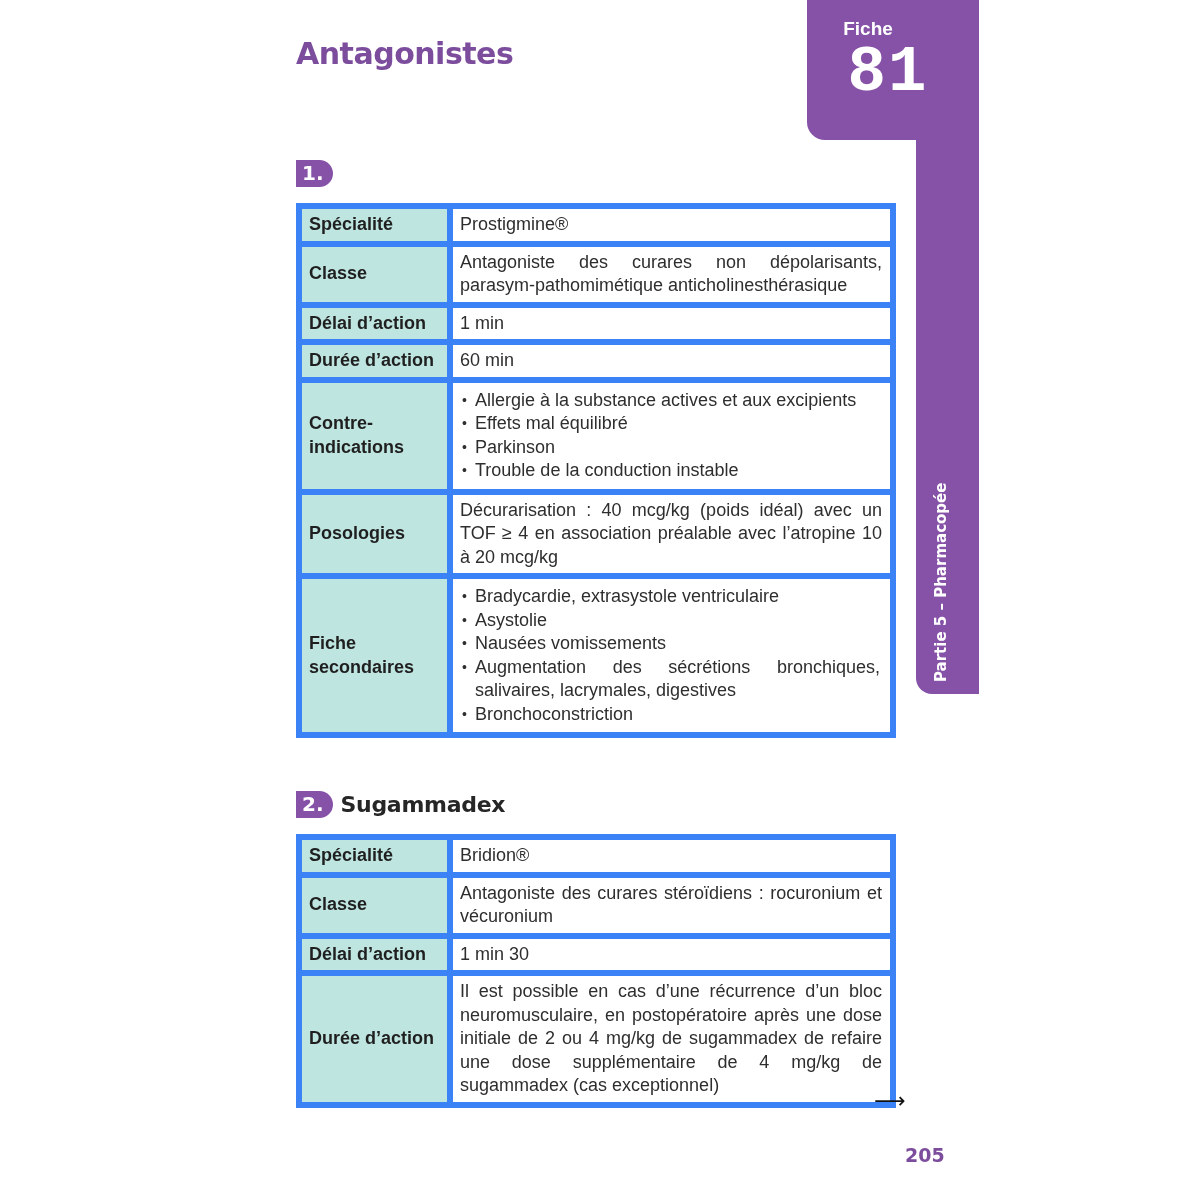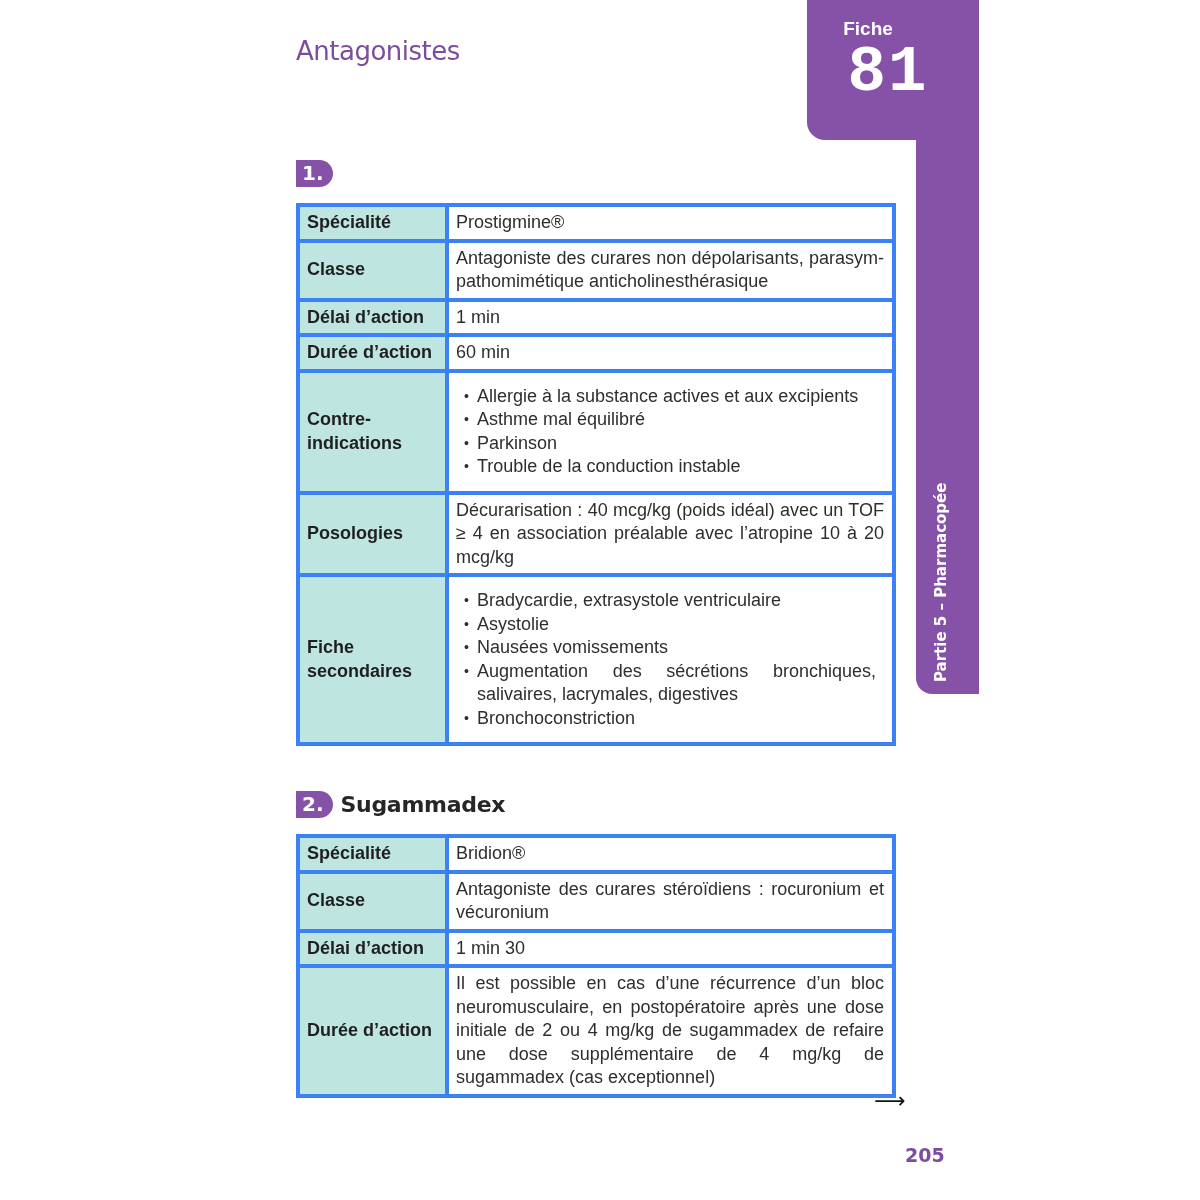--- a/index.html
+++ b/index.html
@@ -5,21 +5,21 @@
     html, body { margin: 0; padding: 0; }
     body {
       width: 1200px; height: 1200px; position: relative; overflow: hidden;
       background: #ffffff;
       font-family: "Liberation Sans", sans-serif;
       color: #2b2b2b;
     }
     .page-title {
       position: absolute; left: 296px; top: 36px;
       font-family: "DejaVu Sans", sans-serif;
-      font-weight: normal; font-size: 26px; color: #7b4d9c;
+      font-weight: bold; font-size: 30px; color: #7b4d9c;
       letter-spacing: -0.5px;
     }
     .fiche-tab {
       position: absolute; left: 807px; top: 0; width: 172px; height: 140px;
       background: #8652a8; border-bottom-left-radius: 18px;
     }
     .fiche-strip {
       position: absolute; left: 916px; top: 130px; width: 63px; height: 564px;
       background: #8652a8; border-bottom-left-radius: 16px;
     }
@@ -51,29 +51,29 @@
     .section-title {
       margin-left: 8px; font-size: 22px; font-weight: bold; color: #262626;
       font-family: "DejaVu Sans", sans-serif; letter-spacing: -0.3px;
     }
     table.drug {
       position: absolute; left: 296px; width: 600px;
       border-collapse: collapse;
       font-size: 18px; line-height: 23.5px;
     }
     table.drug td {
-      border: 4px solid #3b82f6;
+      border: 6px solid #3b82f6;
       padding: 4px 8px 4px 7px; vertical-align: middle;
     }
     table.drug td.k {
       width: 130px; background: #bfe5e1; font-weight: bold; color: #1f1f1f;
       white-space: nowrap; padding-left: 7px;
     }
     table.drug td.v { color: #2e2e2e; text-align: justify; }
-    ul.bul { margin: 8px; padding: 0; list-style: none; }
+    ul.bul { margin: 2px; padding: 0; list-style: none; }
     ul.bul li { position: relative; padding-left: 13px; text-align: justify; }
     ul.bul li::before {
       content: "•"; position: absolute; left: 0; top: 0; font-size: 14px;
     }
     .next-arrow {
       position: absolute; left: 874px; top: 1088px; font-size: 22px; color: #111;
     }
     .page-num {
       position: absolute; left: 905px; top: 1144px;
       font-weight: bold; font-size: 19px; color: #7b4d9c;
@@ -111,21 +111,21 @@
   </tr>
   <tr>
     <td class="k">Durée d’action</td>
     <td class="v">60 min</td>
   </tr>
   <tr>
     <td class="k" style="white-space:normal;">Contre-indications</td>
     <td class="v">
       <ul class="bul">
         <li>Allergie à la substance actives et aux excipients</li>
-        <li>Asthme mal équilibré</li>
+        <li>Effets mal équilibré</li>
         <li>Parkinson</li>
         <li>Trouble de la conduction instable</li>
       </ul>
     </td>
   </tr>
   <tr>
     <td class="k">Posologies</td>
     <td class="v">Décurarisation : 40 mcg/kg (poids idéal) avec un TOF ≥ 4 en association préalable avec l’atropine 10 à 20 mcg/kg</td>
   </tr>
   <tr>

